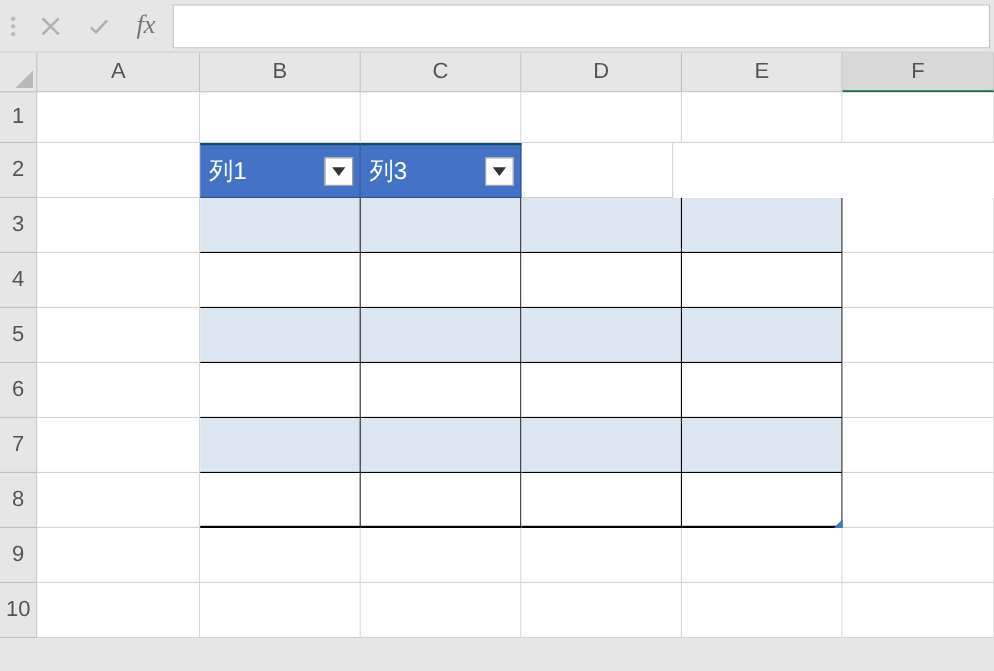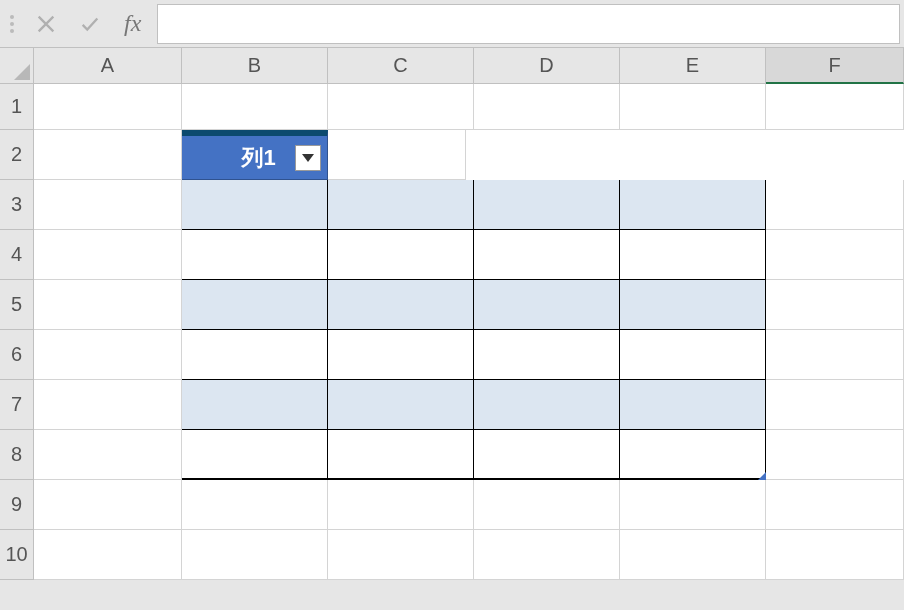--- a/index.html
+++ b/index.html
@@ -119,29 +119,28 @@
     .cell{
       border-right:1px solid #d4d4d4;
       border-bottom:1px solid #d4d4d4;
       background:#ffffff;
     }
     
     .tbl-header-cell{
       background:#4472c4;
       color:#ffffff;
       font-size:22px;
-      font-weight:700;
+      font-weight:400;
       display:flex;
       align-items:center;
       padding-left:8px;
       position:relative;
       border-right:1px solid #2f528f;
       border-bottom:1px solid #2f528f;
-      border-top:6px solid #0c4a6e;
-      justify-content:center;
+      border-top:2px solid #0c4a6e;
     }
     .tbl-header-cell:first-child{border-left:2px solid #2f528f;}
     .tbl-header-cell:last-child{border-right:2px solid #2f528f;}
     .filter-btn{
       position:absolute;
       right:6px;top:50%;transform:translateY(-50%);
       width:26px;height:26px;
       background:#fff;
       border:1px solid #9a9a9a;
       display:flex;align-items:center;justify-content:center;
@@ -222,20 +221,24 @@
           <div class="cell" style="width: 146px; height: 46px;"></div>
           <div class="cell" style="width: 146px; height: 46px;"></div>
           <div class="cell" style="width: 138px; height: 46px;"></div>
         </div>
         <div class="row">
           <div class="cell" style="width: 148px; height: 50px;"></div>
           <div class="tbl-header-cell" style="width: 146px; height: 50px;">
             <span>列1</span>
             <div class="filter-btn"></div>
           </div>
+          <div class="tbl-header-cell" style="width: 146px; height: 50px;">
+            <span>列3</span>
+            <div class="filter-btn"></div>
+          </div>
           <div class="cell" style="width: 138px; height: 50px;"></div>
         </div>
         <div class="row tbl-body-row">
           <div class="cell" style="width: 148px; height: 50px;"></div>
           <div class="cell tbl-body-cell tbl-banded" style="width: 146px; height: 50px;"></div>
           <div class="cell tbl-body-cell tbl-banded" style="width: 146px; height: 50px;"></div>
           <div class="cell tbl-body-cell tbl-banded" style="width: 146px; height: 50px;"></div>
           <div class="cell tbl-body-cell tbl-banded" style="width: 146px; height: 50px;"></div>
           <div class="cell" style="width: 138px; height: 50px;"></div>
         </div>

